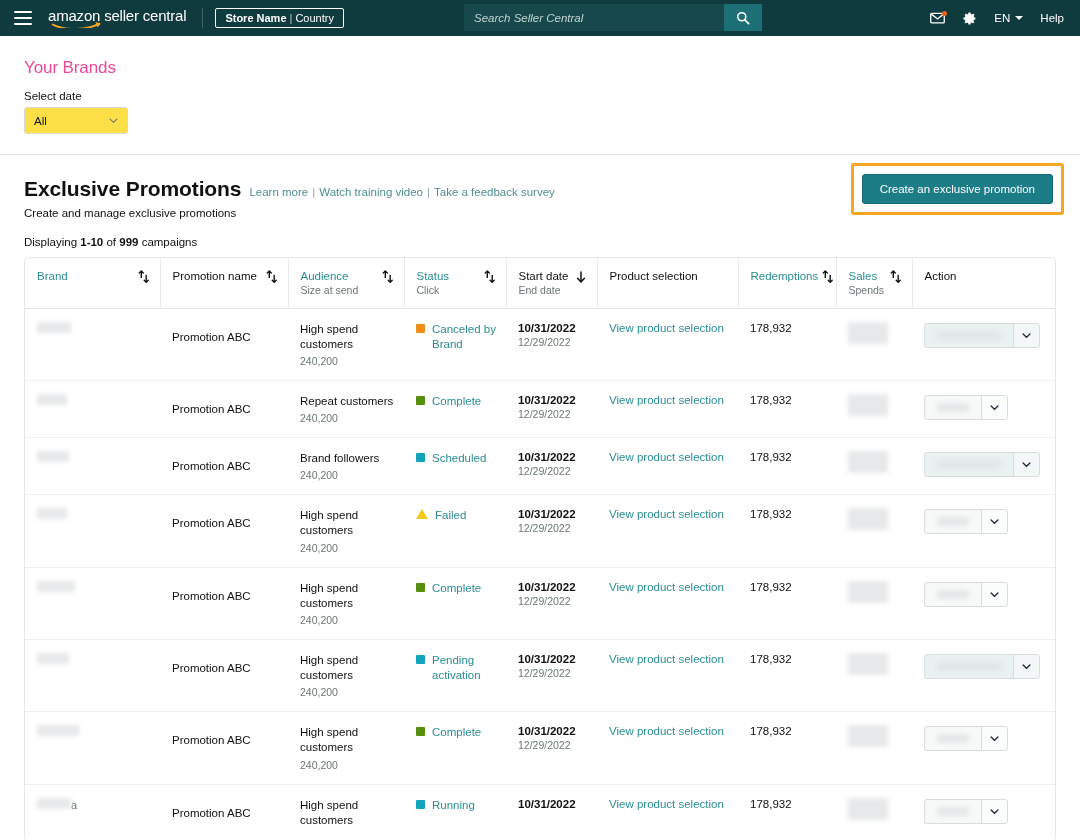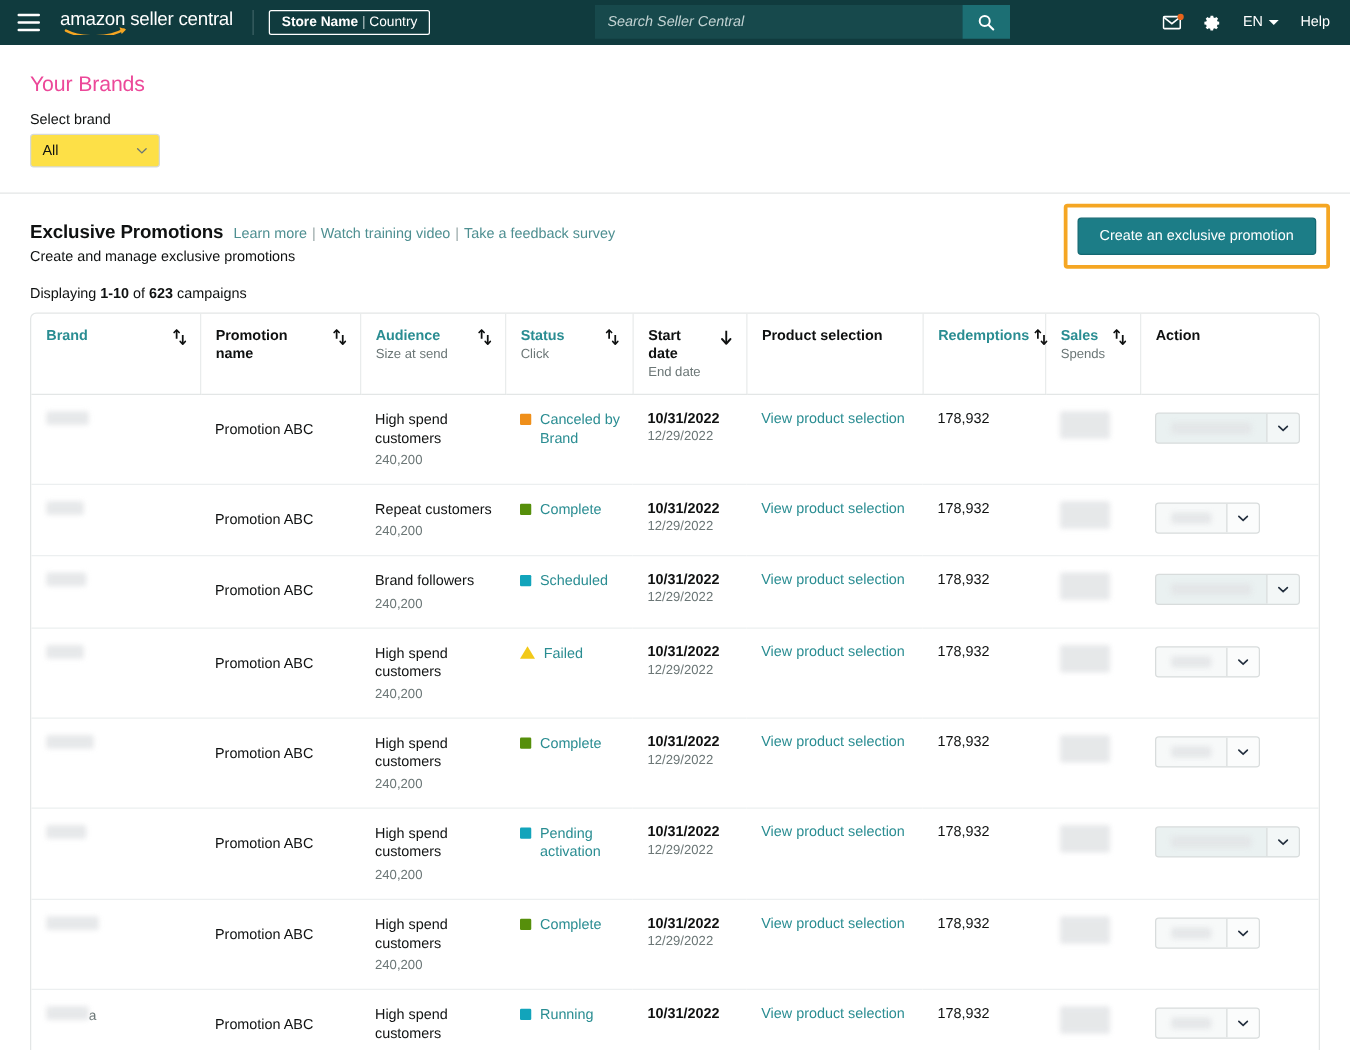--- a/index.html
+++ b/index.html
@@ -28,22 +28,22 @@
   .brandlogo .wordmark b { font-weight: 400; margin-top: 20px; }
   .brandlogo .smile { width: 62px; height: 7px; margin-top: -2px; }
   .navdivider { width: 1px; height: 20px; background: #3c6264; margin: 0 12px 0 2px; }
   .storebox {
     border: 1px solid #ffffff; border-radius: 2px;
     padding: 3px 9px; font-size: 11px; color: #ffffff; white-space: nowrap; cursor: pointer;
   }
   .storebox b { font-weight: 700; }
   .storebox .sep { color: #b6c6c6; margin: 0 3px; font-weight: 400; }
   .searchwrap {
-    position: absolute; left: 476px; top: 4px;
-    width: 332px; height: 27px; display: flex; cursor: text; justify-content: flex-end;
+    position: absolute; left: 464px; top: 4px;
+    width: 298px; height: 27px; display: flex; cursor: text; justify-content: flex-end;
   }
   .searchinput {
     flex: 1; background: #17494c; border: none; outline: none;
     color: #d9e6e6; font-style: italic; font-size: 11.5px;
     font-family: "Liberation Sans", sans-serif; padding: 0 10px;
   }
   .searchinput::placeholder { color: #c3d3d3; font-style: italic; opacity: 1; }
   .searchbtn {
     width: 38px; background: #1c6f74; border: none; cursor: pointer;
     display: flex; align-items: center; justify-content: center;
@@ -71,21 +71,21 @@
     margin-top: 5px; width: 104px; height: 27px;
     border: 1px solid #d5d9d9; border-radius: 3px; background: #fde047;
     display: flex; align-items: center; justify-content: space-between;
     padding: 0 9px; font-size: 11.5px; color: #0f1111; cursor: pointer;
   }
   .chev { width: 9px; height: 9px; }
 
   
   .promosec { padding: 22px 24px 0 24px; position: relative; }
   .promohead { display: flex; align-items: baseline; gap: 8px; }
-  .promohead h2 { font-size: 15px; font-weight: 700; color: #0f1111; letter-spacing: -0.1px; }
+  .promohead h2 { font-size: 21px; font-weight: 700; color: #0f1111; letter-spacing: -0.1px; }
   .headlinks { font-size: 11.5px; color: #4e8f91; }
   .headlinks a { color: #4e8f91; text-decoration: none; cursor: pointer; }
   .headlinks .bar { color: #97a7a7; margin: 0 4px; }
   .promosub { font-size: 11.5px; color: #0f1111; margin-top: 6px; }
   .displaying { font-size: 11.5px; color: #0f1111; margin-top: 17px; }
   .displaying b { font-weight: 700; }
 
   .ctawrap {
     position: absolute; right: 16px; top: 8px;
     border: 3px solid #f5a623; border-radius: 3px; padding: 8px;
@@ -105,21 +105,21 @@
   }
   table { width: 100%; border-collapse: collapse; table-layout: fixed; }
   thead th {
     text-align: left; vertical-align: top; padding: 11px 10px 10px 12px;
     border-bottom: 1px solid #e3e6e6; border-right: 1px solid #e9ecec;
     font-size: 11.5px; font-weight: 700;
   }
   thead th:last-child { border-right: none; }
   .thinner { display: flex; align-items: flex-start; justify-content: space-between; gap: 4px; }
   .thlabel { line-height: 1.25; }
-  .thlabel .t1 { font-weight: 700; display: block; }
+  .thlabel .t1 { font-weight: 400; display: block; }
   .thlabel .t1.link { color: #2a8d92; }
   .thlabel .t1.plain { color: #0f1111; }
   .thlabel .t2 { display: block; font-weight: 400; color: #6b7676; font-size: 10.5px; margin-top: 1px; }
   .sorticon { flex: none; margin-top: 1px; cursor: pointer; }
 
   tbody td {
     vertical-align: top; padding: 13px 10px 13px 12px;
     font-size: 11.5px; border-top: 1px solid #eceff0; color: #0f1111;
   }
   tbody tr:first-child td { border-top: none; }
@@ -206,39 +206,39 @@
     <div class="langsel">
       <span>EN</span>
       <span class="caret-d"></span>
     </div>
     <span class="helplink">Help</span>
   </div>
 </div>
 
 <div class="brandsec">
   <h1>Your Brands</h1>
-  <div class="selectlbl">Select brand</div>
+  <div class="selectlbl">Select date</div>
   <div class="brandselect">
     <span>All</span>
     <svg class="chev" viewBox="0 0 10 10">
       <path d="M1.2 3.4 L5 7 L8.8 3.4" fill="none" stroke="#6b7676" stroke-width="1.2" stroke-linecap="round"></path>
     </svg>
   </div>
 </div>
 
 <div class="promosec">
   <div class="promohead">
     <h2>Exclusive Promotions</h2>
     <div class="headlinks">
       <a>Learn more</a><span class="bar">|</span><a>Watch training video</a><span class="bar">|</span><a>Take a feedback survey</a>
     </div>
   </div>
   <div class="promosub">Create and manage exclusive promotions</div>
   <div class="displaying">
-    <span>Displaying </span><b>1-10</b><span> of </span><b>623</b><span> campaigns</span>
+    <span>Displaying </span><b>1-10</b><span> of </span><b>999</b><span> campaigns</span>
   </div>
 
   <div class="ctawrap">
     <button class="ctabtn">Create an exclusive promotion</button>
   </div>
 </div>
 
 <div class="tablewrap">
   <table>
     <colgroup>

